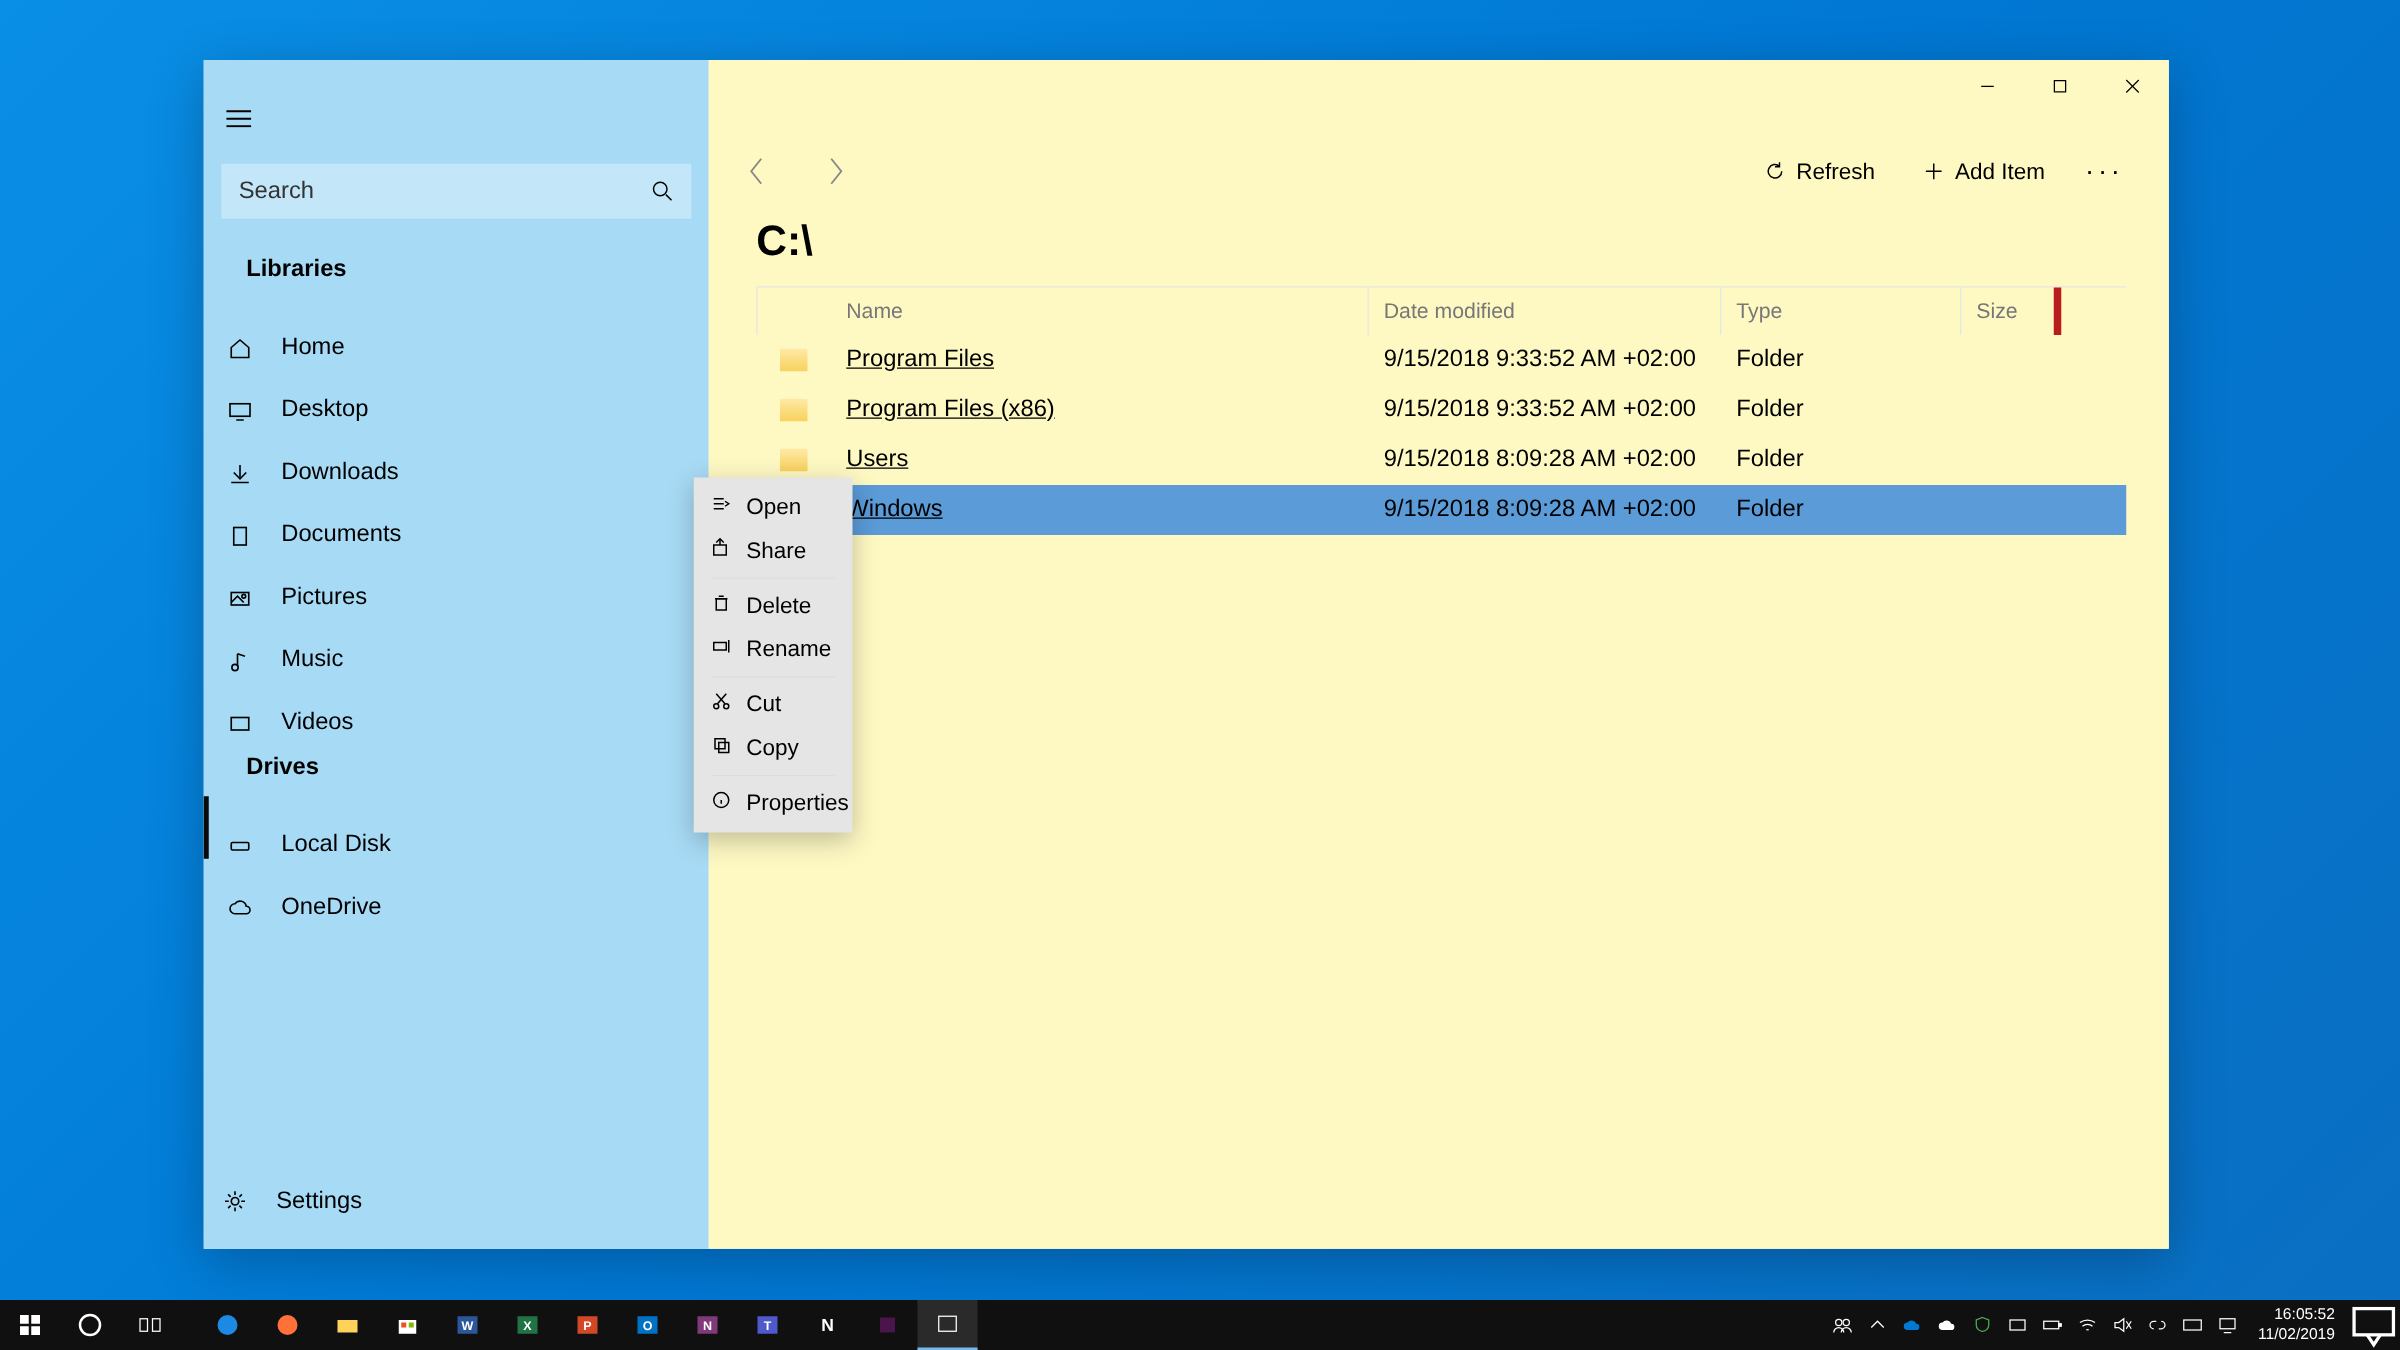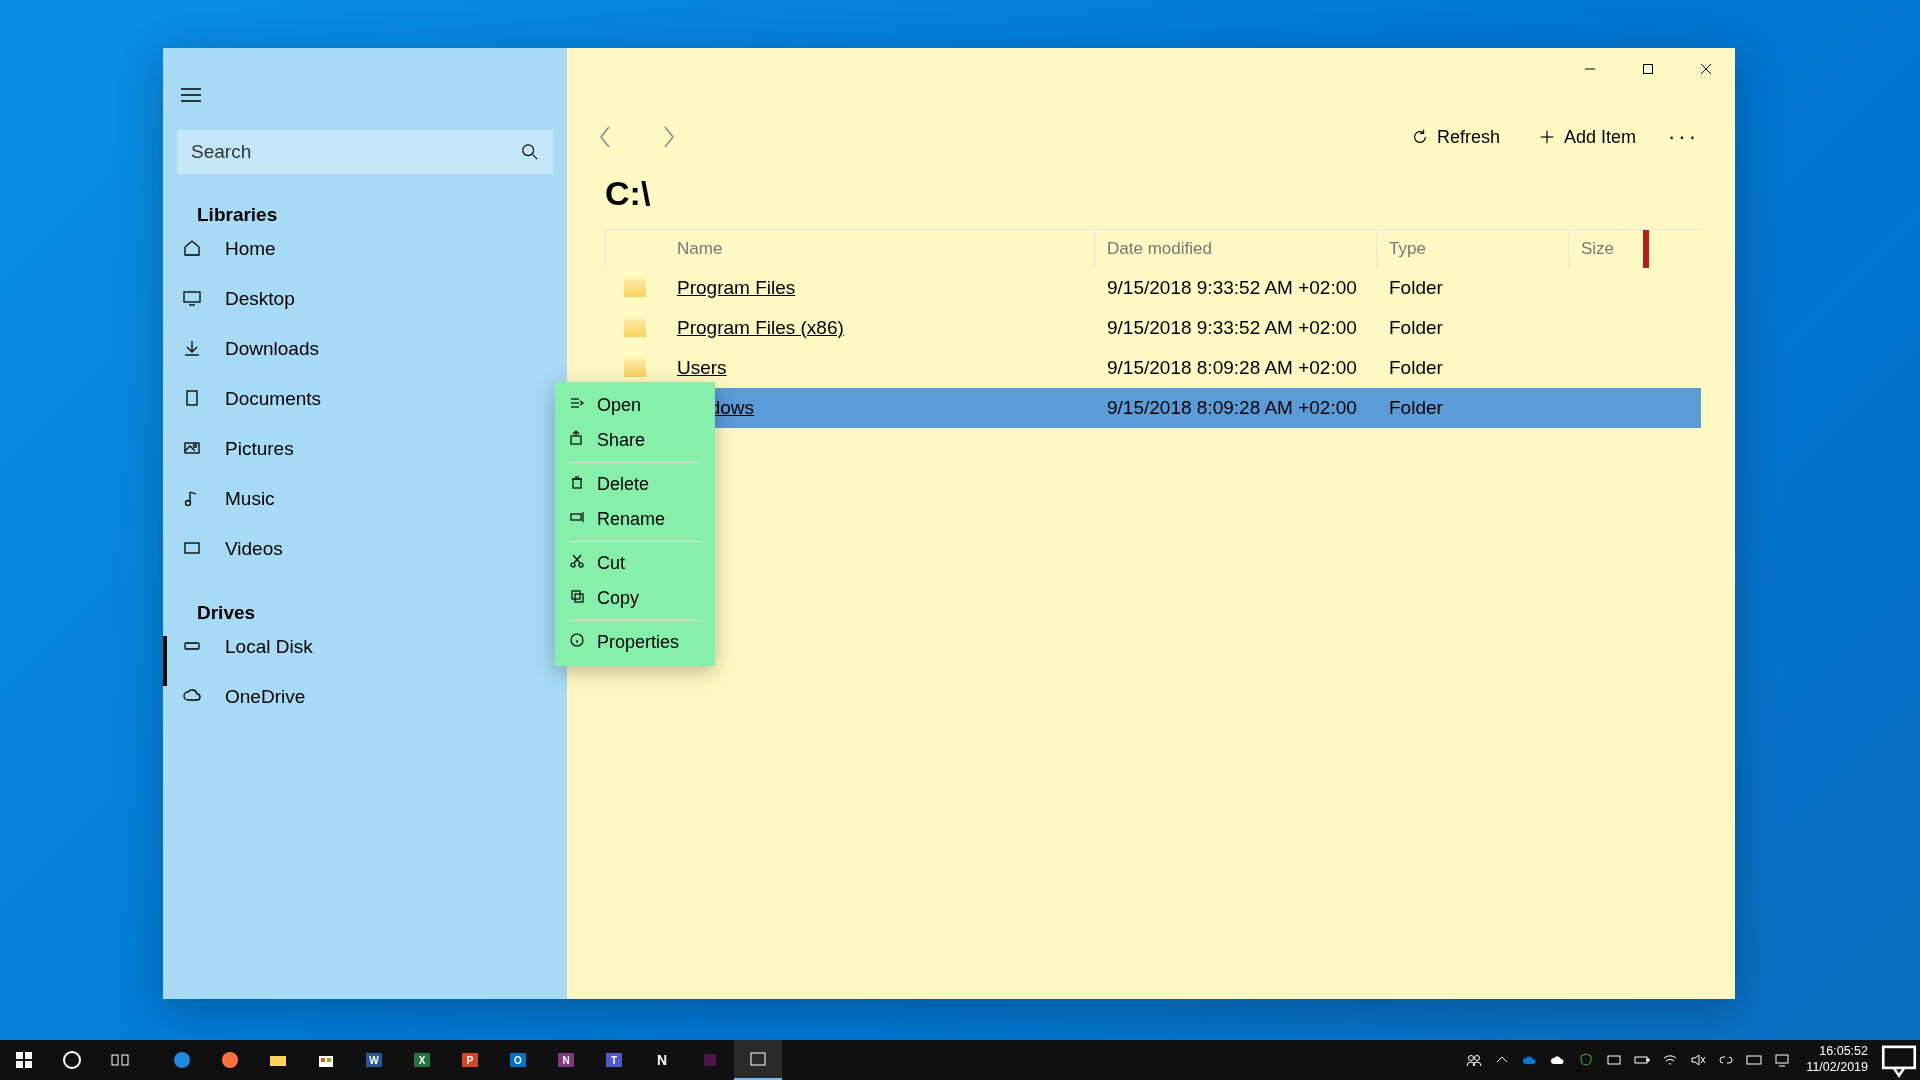--- a/index.html
+++ b/index.html
@@ -33,21 +33,21 @@
   .search input {
     flex: 1; border: none; background: transparent; outline: none;
     font-size: 19px; color: #333;
   }
   .search input::placeholder { color: #333; }
   .search svg { width: 18px; height: 18px; }
 
   .section-label { font-weight: 700; font-size: 19px; padding: 4px 14px 12px 14px; margin-left: 20px; }
 
   .nav-item {
-    display: flex; align-items: flex-start; gap: 22px;
+    display: flex; align-items: flex-end; gap: 22px;
     padding: 0 14px; height: 50px;
     font-size: 19px; cursor: pointer;
     border-left: 4px solid transparent;
   }
   .nav-item.active { border-left: 4px solid #0a0a0a; }
   .nav-icon { width: 22px; display: flex; justify-content: center; }
   .nav-icon svg { width: 20px; height: 20px; stroke: #000; fill: none; stroke-width: 1.3; }
 
   .sidebar-spacer { flex: 1; }
   .settings-row { display: flex; align-items: center; gap: 22px; padding: 0 14px 26px 14px; height: 50px; font-size: 19px; cursor: pointer; }
@@ -88,22 +88,22 @@
   .folder-icon { width: 22px; height: 18px; background: linear-gradient(#ffe9a6,#f7d25c); border-radius: 1px 1px 0 0; position: relative; }
   .td-name { width: 430px; text-decoration: underline; }
   .td-date { width: 282px; }
   .td-type { width: 192px; }
   .td-size { width: 80px; }
 
   
   .context-menu {
     position: absolute;
     top: 382px; left: 555px;
-    width: 160px;
-    background: #86efac;
+    width: 127px;
+    background: #e5e5e5;
     box-shadow: 0 6px 20px rgba(0,0,0,0.25);
     padding: 6px 0;
     font-size: 18px;
   }
   .ctx-item { display: flex; align-items: center; gap: 12px; padding: 7px 14px; cursor: pointer; }
   .ctx-item svg { width: 16px; height: 16px; stroke: #000; fill: none; stroke-width: 1.2; }
   .ctx-hr { height: 1px; background: #ddd; margin: 4px 14px; }
 
   
   .taskbar {
@@ -224,20 +224,29 @@
     <div class="nav-item">
       <span class="nav-icon">
           <svg viewBox="0 0 20 20">
             <path d="M6 14 a4 4 0 0 1 0-8 a5 5 0 0 1 9 2 a3 3 0 0 1 0 6 Z"></path>
           </svg>
         </span>
       <span>OneDrive</span>
     </div>
 
     <div class="sidebar-spacer"></div>
+    <div class="settings-row">
+      <span class="nav-icon">
+          <svg viewBox="0 0 20 20">
+            <circle cx="10" cy="10" r="3"></circle>
+            <path d="M10 2 V5 M10 15 V18 M2 10 H5 M15 10 H18 M4.5 4.5 L6.5 6.5 M13.5 13.5 L15.5 15.5 M15.5 4.5 L13.5 6.5 M6.5 13.5 L4.5 15.5"></path>
+          </svg>
+        </span>
+      <span>Settings</span>
+    </div>
   </div>
 
   <div class="main">
     <div class="win-controls">
       <div class="win-btn">
           <svg viewBox="0 0 12 12">
             <line x1="1" y1="6" x2="11" y2="6"></line>
           </svg>
         </div>
       <div class="win-btn">

